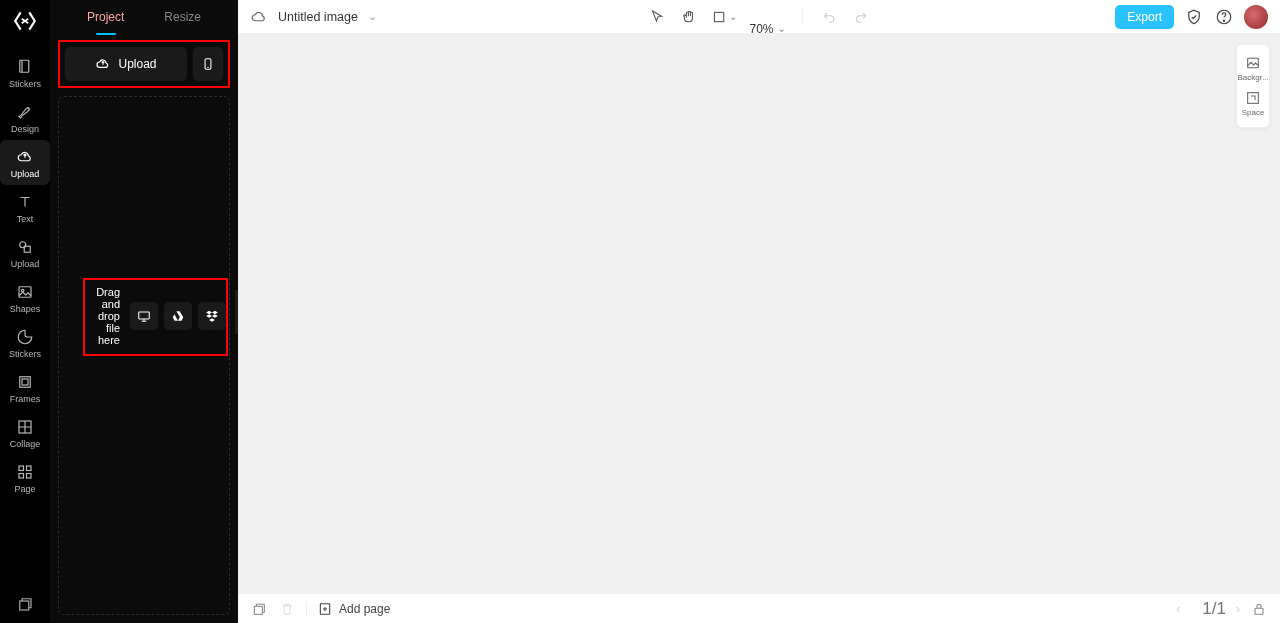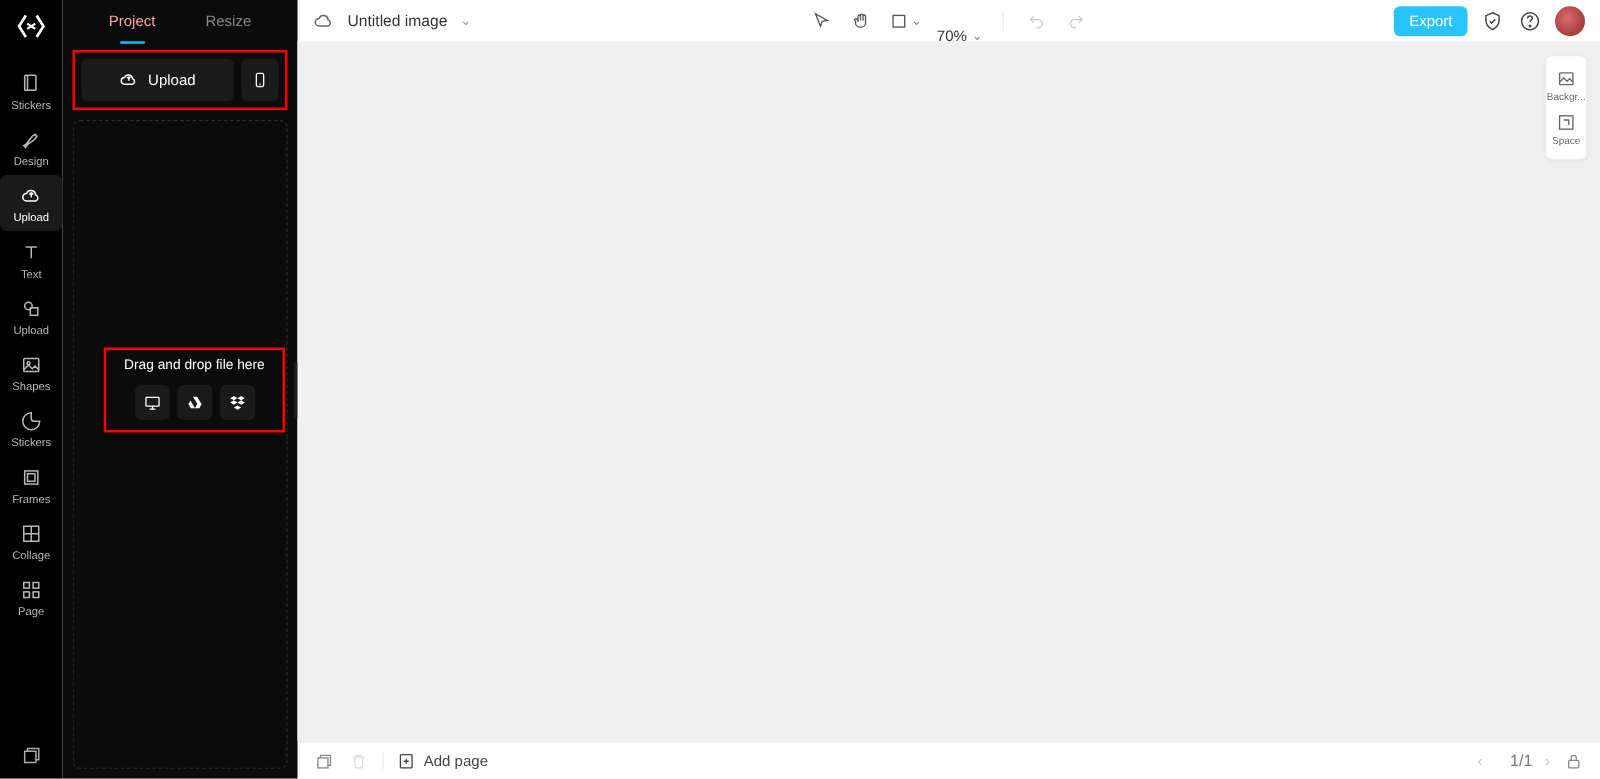--- a/index.html
+++ b/index.html
@@ -20,21 +20,21 @@
   .panel-tabs { display:flex; height:34px; align-items:center; justify-content:center; gap:40px; }
   .panel-tab { color:#888; font-size:12px; cursor:pointer; position:relative; padding:10px 0; }
   .panel-tab.active { color:#fca5a5; font-weight:400; }
   .panel-tab.active::after { content:""; position:absolute; left:50%; transform:translateX(-50%); bottom:-1px; width:20px; height:2px; background:#00c4ff; border-radius:2px; }
 
   .panel-upload-row { margin:6px 8px 0 8px; display:flex; gap:6px; border:2px solid red; padding:5px; }
   .upload-btn { flex:1; height:34px; background:#1a1a1a; border-radius:5px; display:flex; align-items:center; justify-content:center; gap:7px; color:#fff; font-size:12px; cursor:pointer; }
   .upload-phone { width:30px; height:34px; background:#1a1a1a; border-radius:5px; display:flex; align-items:center; justify-content:center; color:#fff; cursor:pointer; }
 
   .panel-body { flex:1; margin:8px 8px 8px 8px; border:1px dashed #2b2b2b; border-radius:6px; position:relative; }
-  .drop-box { position:absolute; top:181px; left:24px; width:145px; border:2px solid red; padding:6px 0 8px 0; display:flex; flex-direction:column; align-items:center; gap:10px; }
+  .drop-box { position:absolute; top:181px; left:24px; width:145px; border:2px solid red; padding:6px 0 8px 0; display:flex; flex-direction:row; align-items:center; gap:10px;text-align:right; }
   .drop-text { color:#fff; font-size:11px; }
   .drop-icons { display:flex; gap:6px; }
   .drop-chip { width:28px; height:28px; background:#1a1a1a; border-radius:5px; display:flex; align-items:center; justify-content:center; color:#fff; cursor:pointer; }
 
   .panel-collapse { position:absolute; right:-7px; top:290px; width:10px; height:44px; background:#1d1d1d; border-radius:0 6px 6px 0; display:flex; align-items:center; justify-content:center; color:#888; cursor:pointer; font-size:10px; }
 
   
   .main { flex:1; display:flex; flex-direction:column; background:#fff; }
   .topbar { height:34px; display:flex; align-items:center; padding:0 12px; border-bottom:1px solid #f0f0f0; }
   .topbar-left { display:flex; align-items:center; gap:10px; }
@@ -60,21 +60,21 @@
   .dock-item svg { width:16px; height:16px; }
 
   .bottombar { height:30px; display:flex; align-items:center; padding:0 12px; border-top:1px solid #eee; font-size:12px; color:#666; }
   .bb-left { display:flex; align-items:center; gap:10px;text-align:center; }
   .bb-ic { width:18px; height:18px; display:flex; align-items:center; justify-content:center; color:#888; cursor:pointer; }
   .bb-ic.disabled{ color:#ddd; }
   .bb-divider { width:1px; height:14px; background:#eee; }
   .addpage { display:flex; align-items:center; gap:6px; cursor:pointer; color:#444; }
   .bb-right { margin-left:auto; display:flex; align-items:center; gap:10px; }
   .nav-arrow { color:#ccc; cursor:pointer; font-size:12px; }
-  .pagecount { font-size:13px; color:#777;margin-left:12px; }
+  .pagecount { font-size:17px; color:#777;margin-left:12px; }
 
   svg { display:block; }
 </style>
 </head>
 <body>
 
 <div class="app">
 
   <div class="rail">
     <div class="logo">

